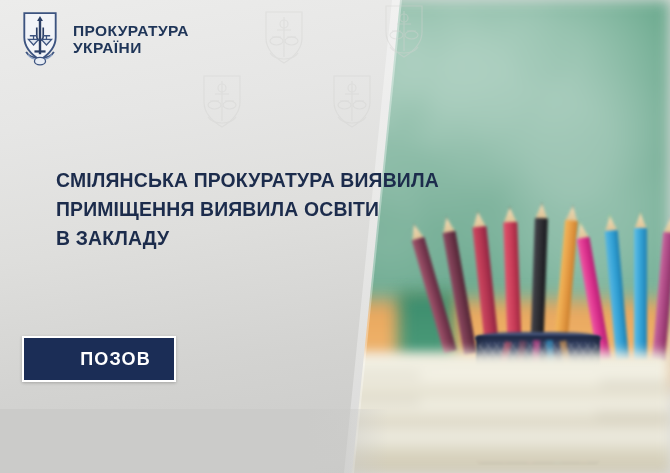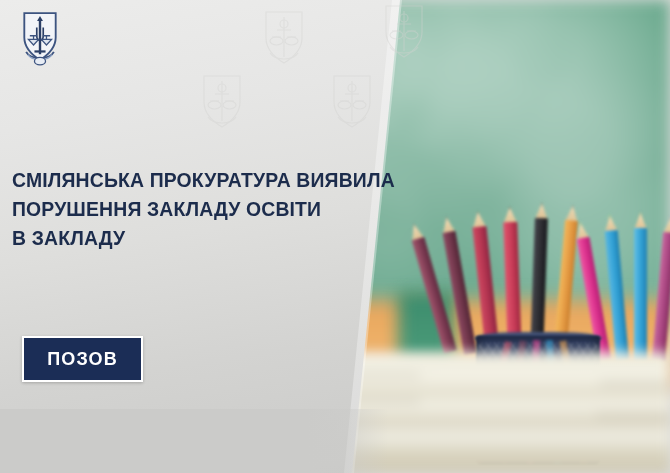--- a/index.html
+++ b/index.html
@@ -110,28 +110,29 @@
     color:#1f3558;font-weight:bold;font-size:15.5px;line-height:17px;
     letter-spacing:.4px;white-space:pre-line;
   }
 
   
   .headline{
     position:absolute;left:12px;top:166px;width:420px;
     color:#1c2c4c;font-weight:bold;font-size:19.4px;line-height:29px;
     letter-spacing:.15px;
   }
-  .headline div{white-space:nowrap;}
+  .headline div{white-space:nowrap;margin-left:44px;}
 
   
   .badge{
     position:absolute;left:22px;top:336px;width:117px;height:42px;
     background:#1b2d56;border:2px solid #ffffff;
     display:flex;align-items:center;justify-content:center;
     box-shadow:0 1px 3px rgba(0,0,0,.22);
+    padding-left:33px;
   }
   .badge span{
     color:#ffffff;font-weight:bold;font-size:18px;letter-spacing:1.1px;
   }
 </style>
 </head>
 <body>
 
 <div class="banner">
 
@@ -272,25 +273,27 @@
         <path d="M20 44.5h12" stroke="#2b3f66" stroke-width="2.4"></path>
         <path d="M22.5 18.5v9c0 3.2 1.7 5 3.5 5s3.5-1.8 3.5-5v-9M26 17v16" stroke="#2b3f66" stroke-width="1.8" fill="none"></path>
         <path d="M15 27.5h8M29 27.5h8" stroke="#3d5480" stroke-width="1.6"></path>
         <path d="M19 27.5v4M33 27.5v4" stroke="#3d5480" stroke-width="1.4"></path>
         <path d="M13.5 31.5h11l-5.5 6zM27.5 31.5h11l-5.5 6z" fill="#dfe6f0" stroke="#3d5480" stroke-width="1.4"></path>
         <path d="M11 45c4.5 9 25.5 9 30 0" stroke="#3d5480" stroke-width="2" fill="none"></path>
         <path d="M13 48c4 7 22 7 26 0" stroke="#8fa3c4" stroke-width="1.4" fill="none"></path>
         <ellipse cx="26" cy="55" rx="6" ry="4" fill="#e7ecf4" stroke="#3d5480" stroke-width="1.4"></ellipse>
       </svg>
     </span>
+    <span class="logo-text">ПРОКУРАТУРА
+УКРАЇНИ</span>
   </div>
 
   <div class="headline">
     <div>СМІЛЯНСЬКА ПРОКУРАТУРА ВИЯВИЛА</div>
-    <div>ПОРУШЕННЯ ЗАКЛАДУ ОСВІТИ</div>
+    <div>ПРИМІЩЕННЯ ВИЯВИЛА ОСВІТИ</div>
     <div>В ЗАКЛАДУ</div>
   </div>
 
   <div class="badge">
     <span>ПОЗОВ</span>
   </div>
 
 </div>
 
 </body></html>

